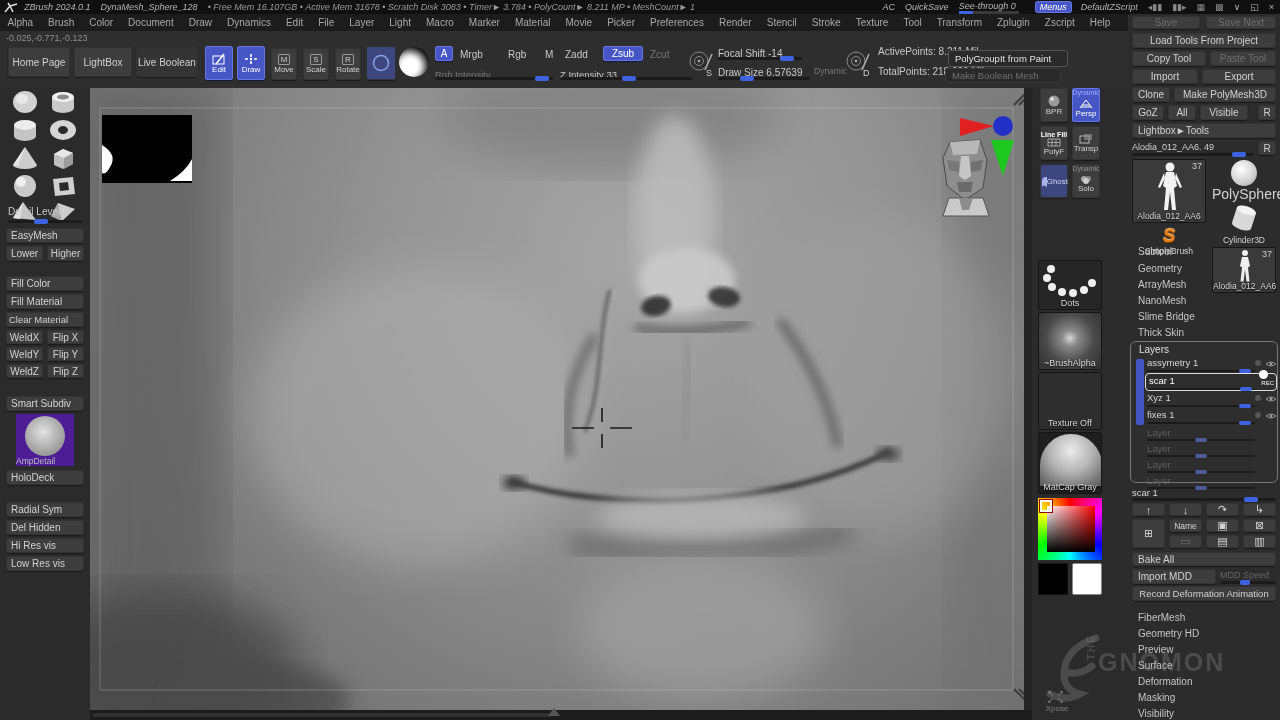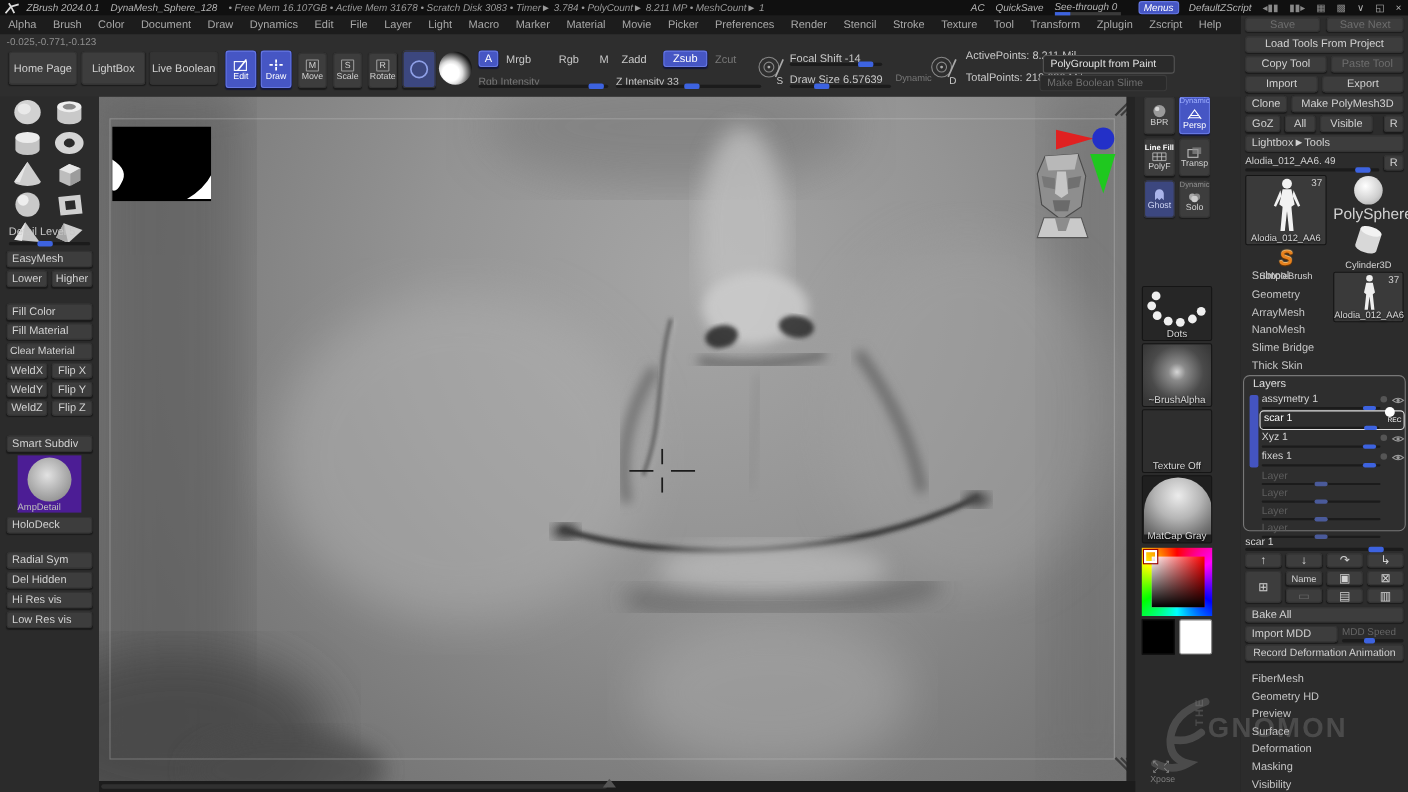--- a/index.html
+++ b/index.html
@@ -209,21 +209,21 @@
         <text x="18" y="28" font-size="9" fill="#ccc">D</text>
       </svg>
   </div>
   <div class="b lbl" style="left:878px;top:46px;z-index:25">ActivePoints: 8.211 Mil</div>
   <div class="b lbl" style="left:878px;top:66px;z-index:25">TotalPoints: 218.606 Mil</div>
 
   <div class="b popup" style="left:948px;top:50px;width:120px;height:17px;color:#e4e4e4">
       <span>PolyGroupIt from Paint</span>
     </div>
   <div class="b popup" style="left:945px;top:68px;width:116px;height:15px;border-color:#3a3a3a;color:#6f6f6f">
-      <span>Make Boolean Slime</span>
+      <span>Make Boolean Mesh</span>
     </div>
 
   <div class="b leftbar"></div>
 
   <div class="b" style="left:10px;top:90px;width:72px;height:132px;z-index:15">
     <svg class="b" style="left:0;top:0" width="30" height="24">
         <ellipse cx="15" cy="12" rx="12" ry="11" fill="#d2d2d2"></ellipse>
         <ellipse cx="12" cy="9" rx="6" ry="5" fill="#e9e9e9"></ellipse>
       </svg>
     <svg class="b" style="left:38;top:0" width="30" height="24">
@@ -449,21 +449,21 @@
       </svg>
     <span style="font-size:8px">PolyF</span>
   </div>
   <div class="b btn" style="left:1072px;top:126px;width:28px;height:34px;flex-direction:column;z-index:15">
     <svg width="14" height="11">
         <rect x="1" y="3" width="9" height="7" fill="none" stroke="#bbb"></rect>
         <rect x="5" y="1" width="8" height="6" fill="#8a8a8a" opacity="0.7"></rect>
       </svg>
     <span style="font-size:8px">Transp</span>
   </div>
-  <div class="b btn bluedark" style="left:1040px;top:164px;width:28px;height:34px;flex-direction:column;z-index:15">
+  <div class="b btn bluedark" style="left:1040px;top:164px;width:28px;height:34px;flex-direction:row;z-index:15">
     <svg width="12" height="11">
         <path d="M2 11 V5 A4 4 0 0 1 10 5 V11 L8 9 L6 11 L4 9 Z" fill="#aab4ea"></path>
       </svg>
     <span style="font-size:8px">Ghost</span>
   </div>
   <div class="b btn" style="left:1072px;top:164px;width:28px;height:34px;flex-direction:column;z-index:15">
     <span class="tinydyn" style="color:#8f8f8f">Dynamic</span>
     <svg width="14" height="9" style="margin-top:5px">
         <circle cx="5" cy="4" r="3" fill="#aaa"></circle>
         <circle cx="9" cy="4" r="3" fill="#888"></circle>

